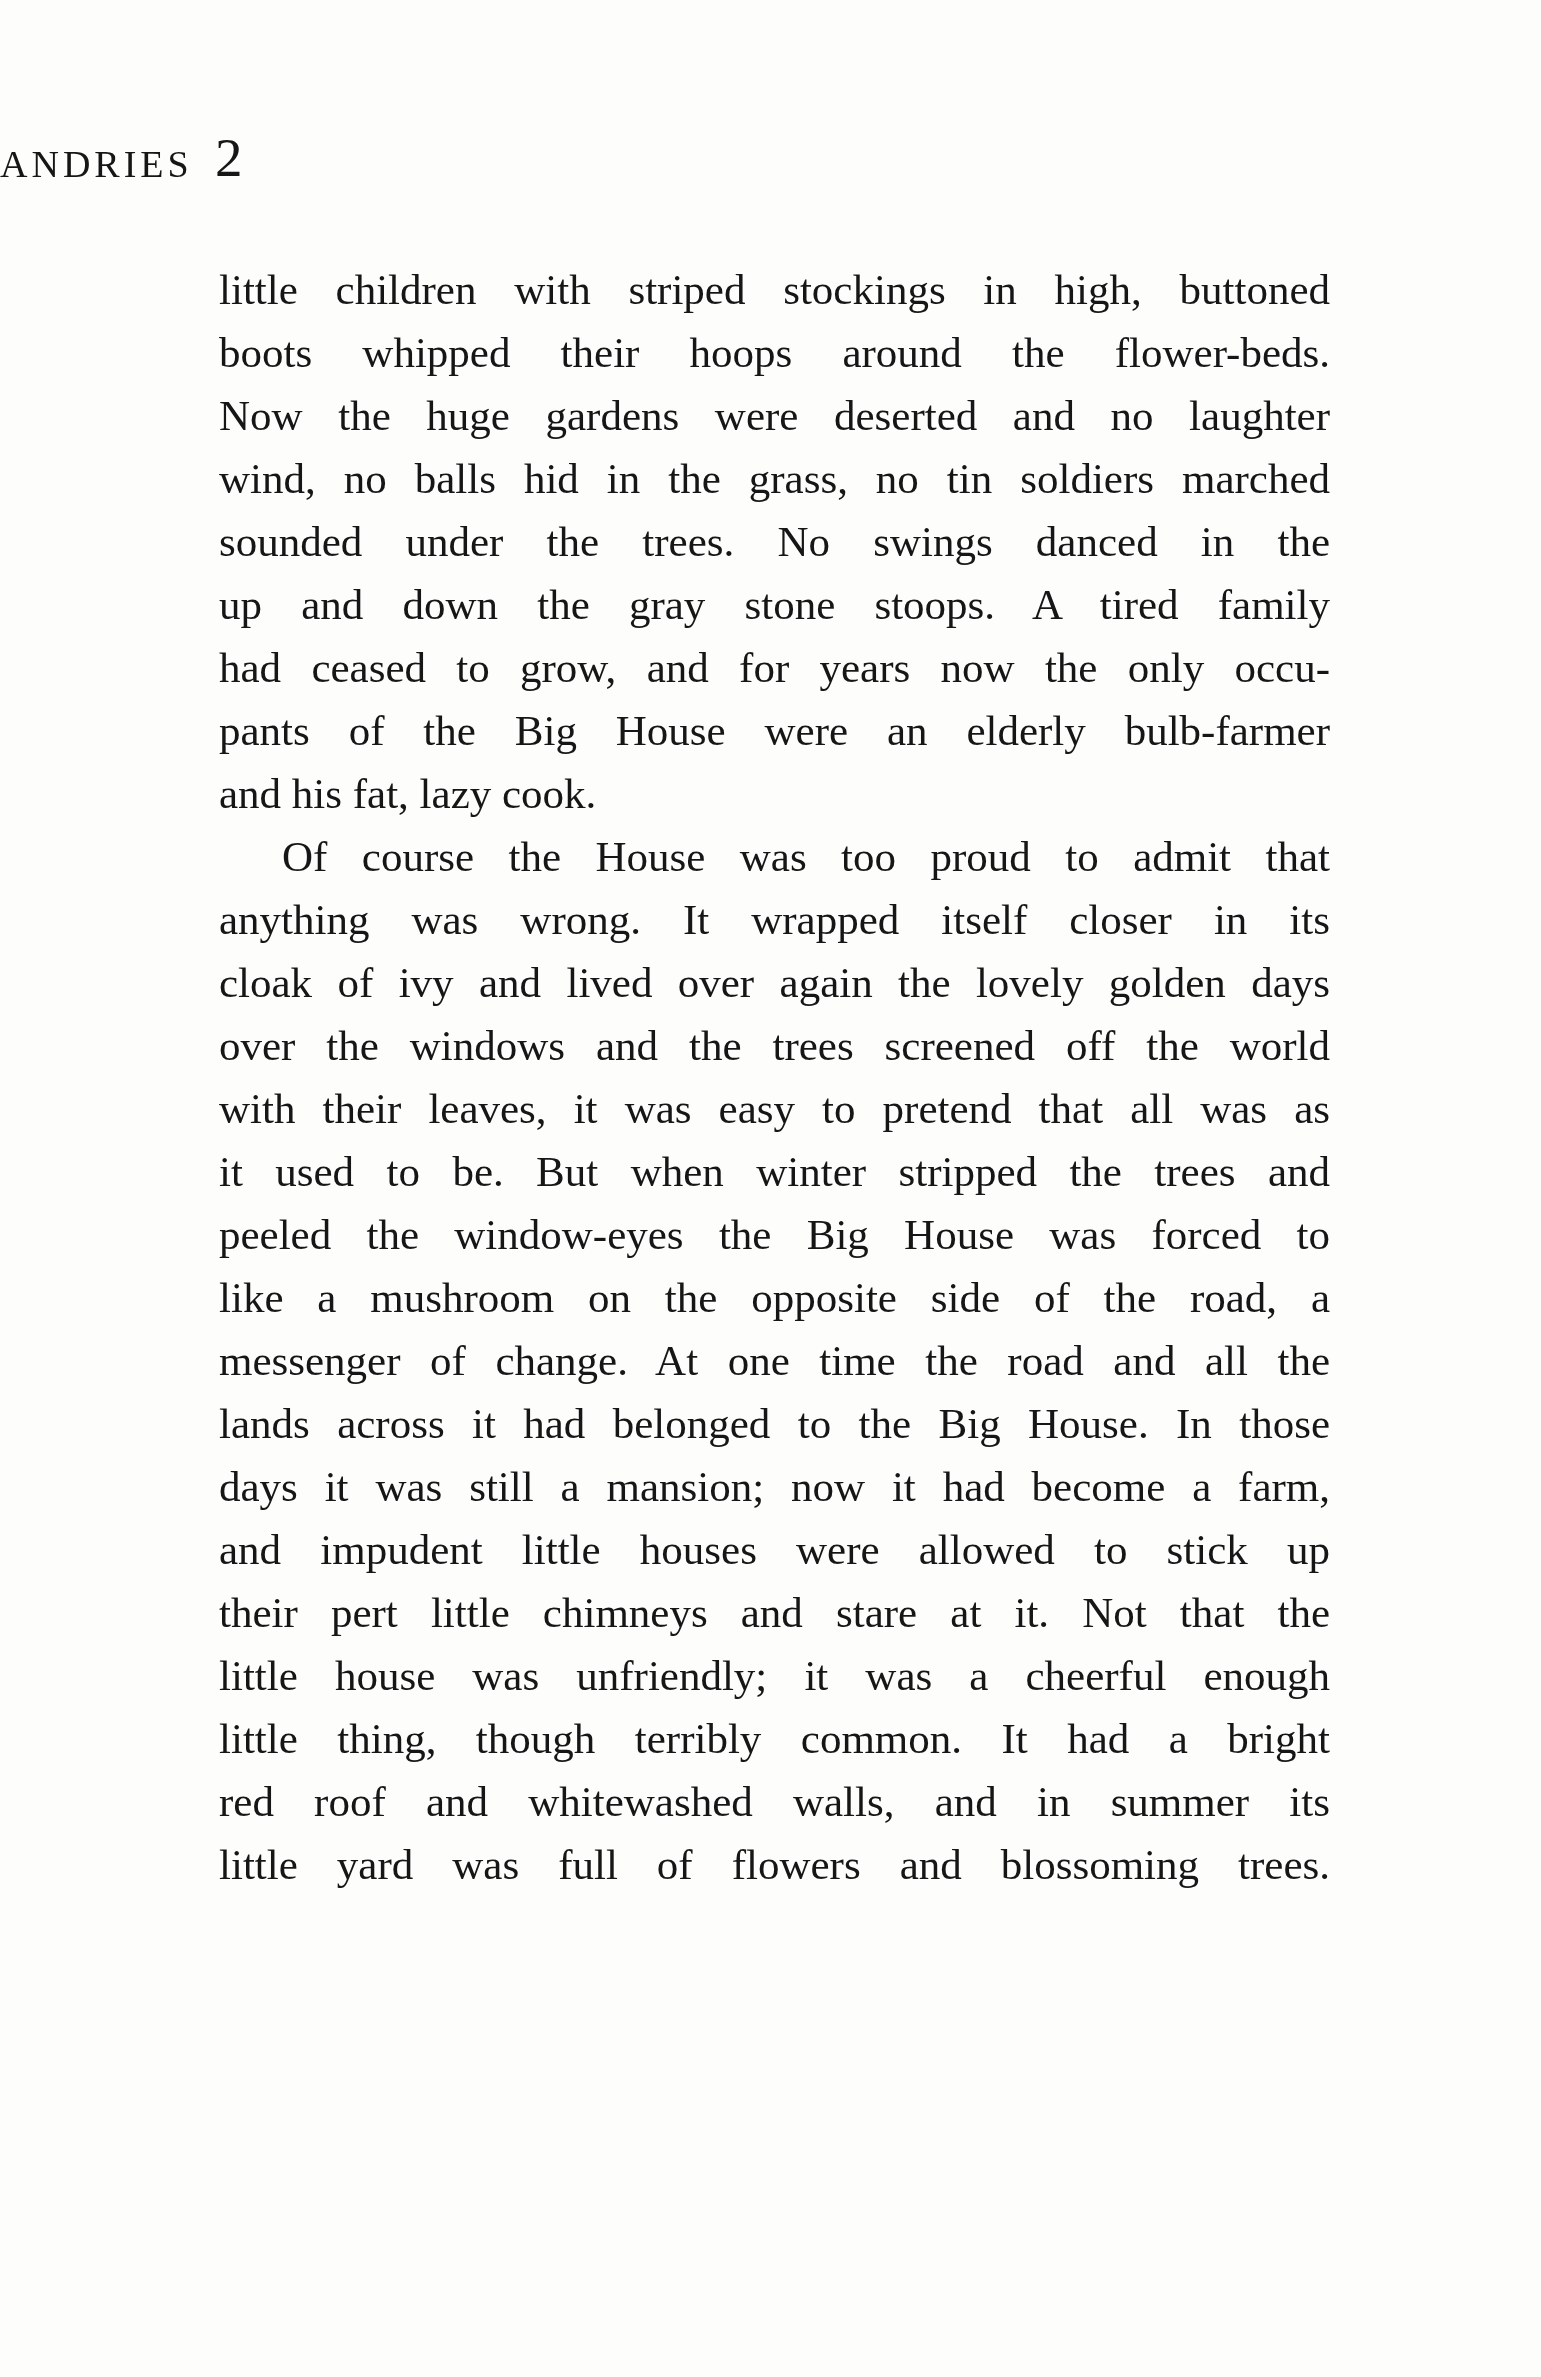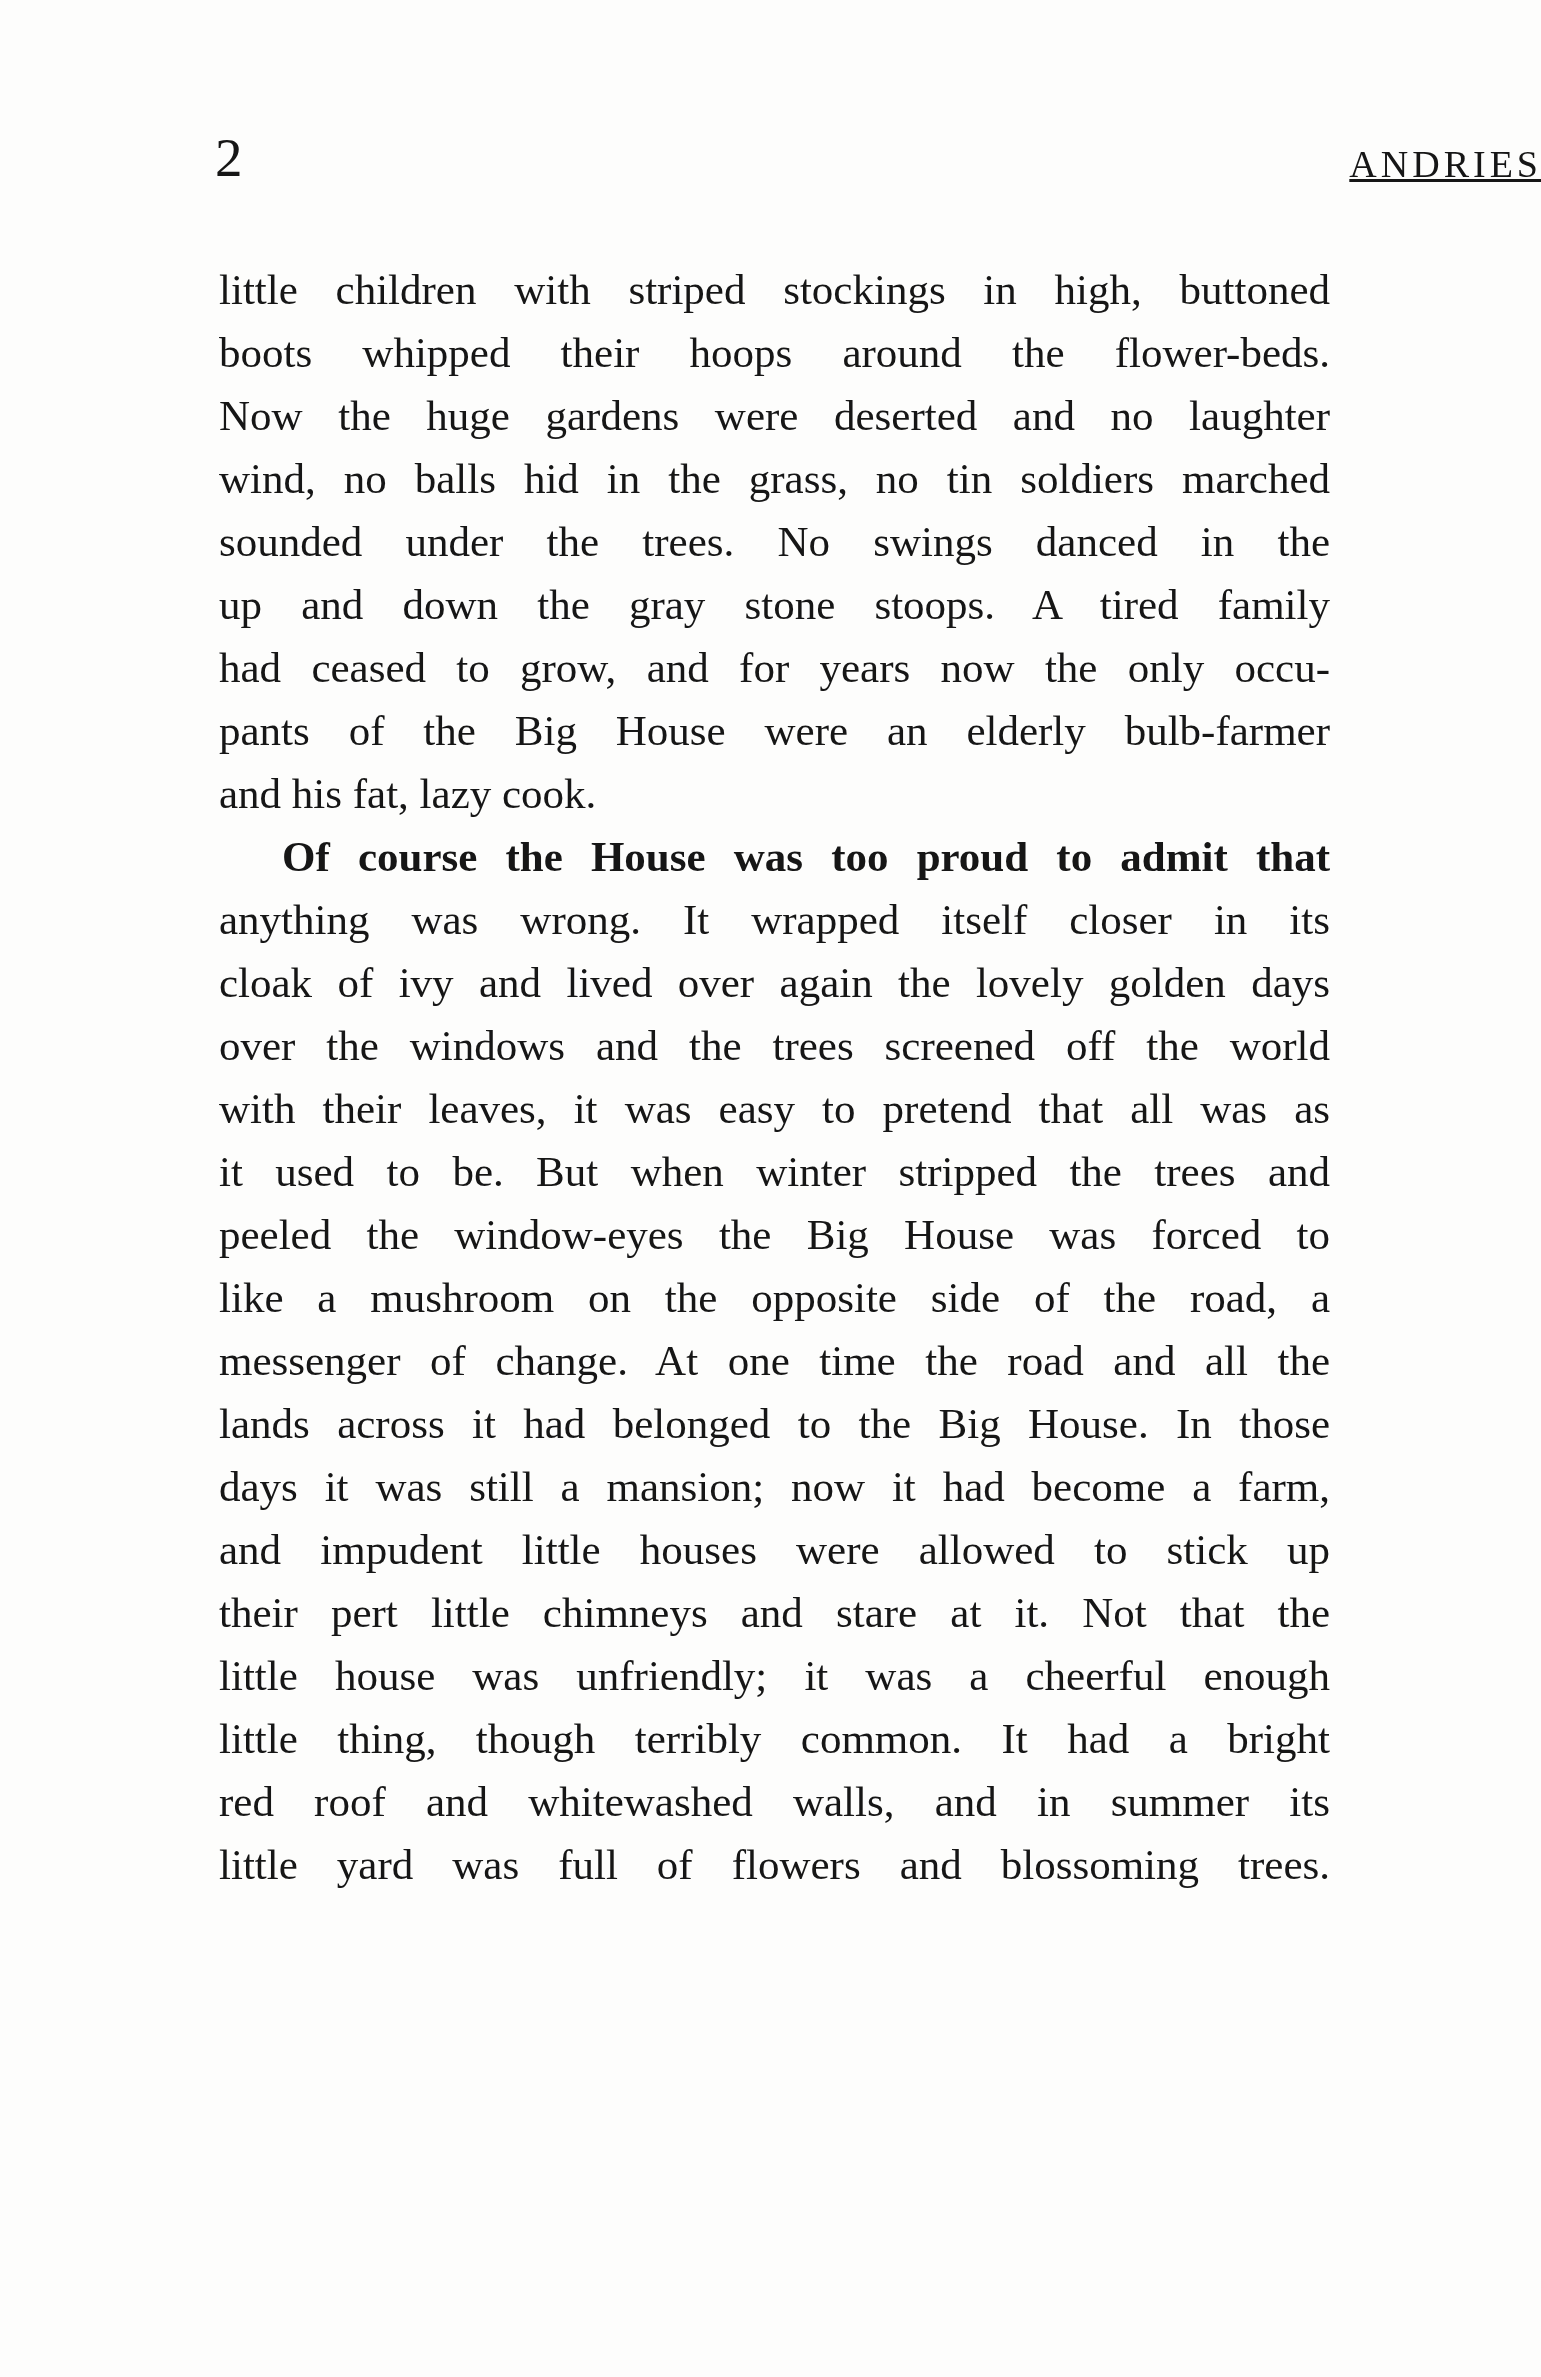--- a/index.html
+++ b/index.html
@@ -19,25 +19,24 @@
     top: 130px;
     font-size: 55px;
     line-height: 55px;
     letter-spacing: 0;
   }
   .running-header {
     position: absolute;
     left: 0;
     top: 145px;
     width: 100%;
-    text-align: right;
+    text-align: left;
     font-size: 38px;
     line-height: 38px;
     letter-spacing: 4px;
-    text-decoration: underline;
   }
   .text-block {
     position: absolute;
     left: 219px;
     top: 258px;
     width: 1111px;
     font-size: 43px;
   }
   .line {
     height: 63px;
@@ -45,21 +44,20 @@
     text-align: justify;
     text-align-last: justify;
     white-space: normal;
   }
   .line.para-end {
     text-align: left;
     text-align-last: left;
   }
   .line.indent {
     padding-left: 63px;
-    font-weight: bold;
   }
 </style>
 </head>
 <body>
 
 <main class="page">
 
   <div class="page-number">2</div>
 
   <div class="running-header">ANDRIES</div>

